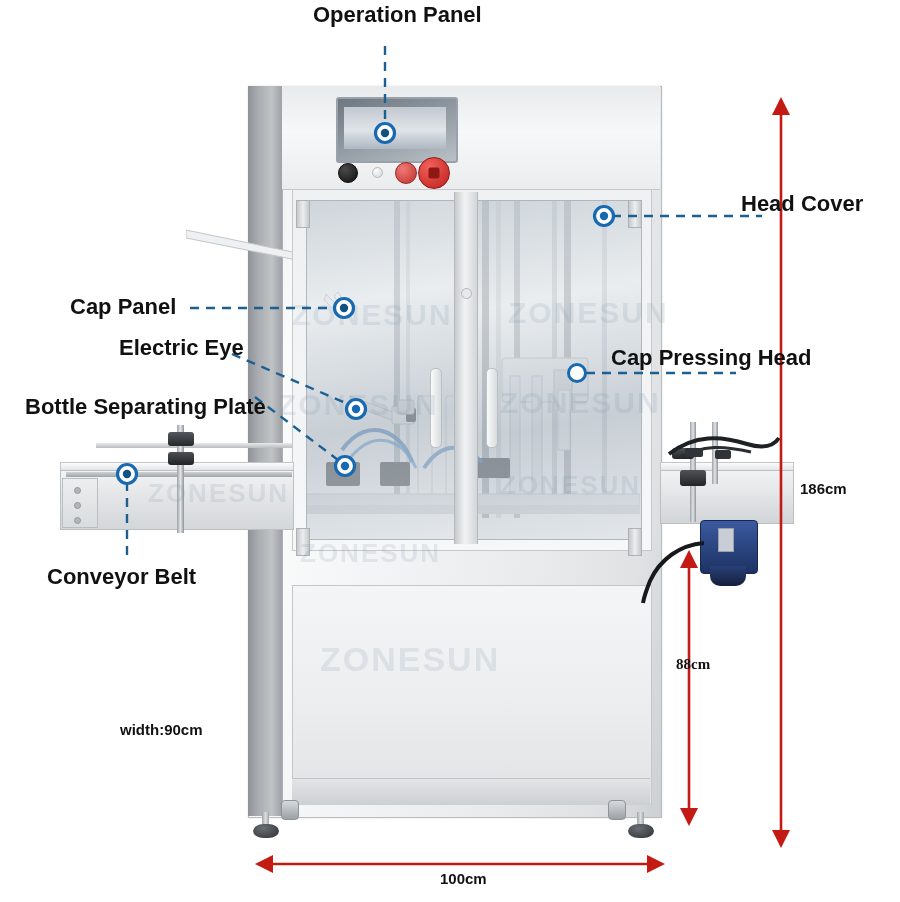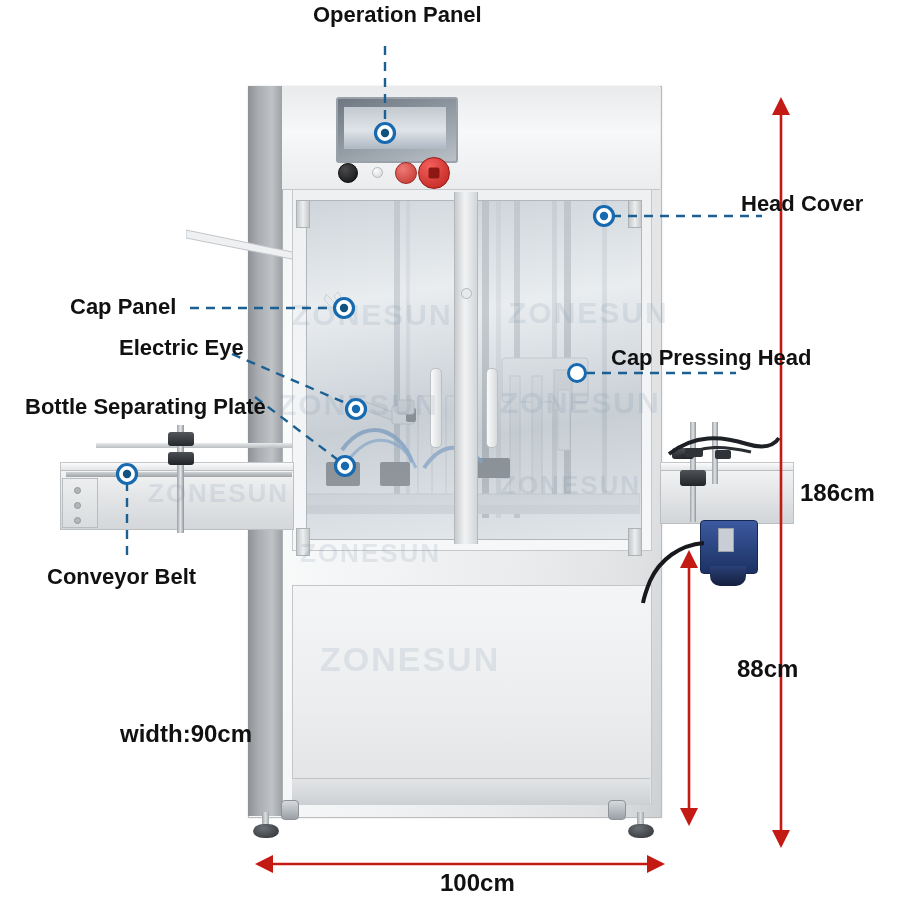--- a/index.html
+++ b/index.html
@@ -153,21 +153,21 @@
   #svg-layer{position:absolute;left:0;top:0;width:900px;height:902px;}
 
   .lbl{
     position:absolute;white-space:nowrap;color:#111;
     font-family:"Liberation Sans","DejaVu Sans",sans-serif;
     font-weight:700;font-size:22px;line-height:1;
   }
   .dim{
     position:absolute;white-space:nowrap;color:#111;
     font-family:"Liberation Sans","DejaVu Sans",sans-serif;
-    font-weight:700;font-size:24px;line-height:1;
+    font-weight:700;font-size:15px;line-height:1;
   }
   .dim.reg{font-weight:700;}
 </style>
 </head>
 <body>
 
 <div id="stage">
 
   <div class="mach" id="cabinet"></div>
   <div class="mach" id="toproof"></div>
@@ -372,19 +372,19 @@
   <div class="lbl" style="left:119px;top:337px;">Electric Eye</div>
 
   <div class="lbl" style="left:25px;top:376px;margin-top:20px;">Bottle Separating Plate</div>
 
   <div class="lbl" style="left:47px;top:566px;">Conveyor Belt</div>
 
   <div class="lbl" style="left:611px;top:347px;">Cap Pressing Head</div>
 
   <div class="dim" style="left:800px;top:481px;">186cm</div>
 
-  <div class="dim" style="left:737px;top:657px;">88cm</div>
+  <div class="dim" style="left:676px;top:657px;font-family:Liberation Serif, serif;">88cm</div>
 
   <div class="dim" style="left:440px;top:871px;">100cm</div>
 
   <div class="dim reg" style="left:120px;top:722px;">width:90cm</div>
 
 </div>
 
 </body></html>

